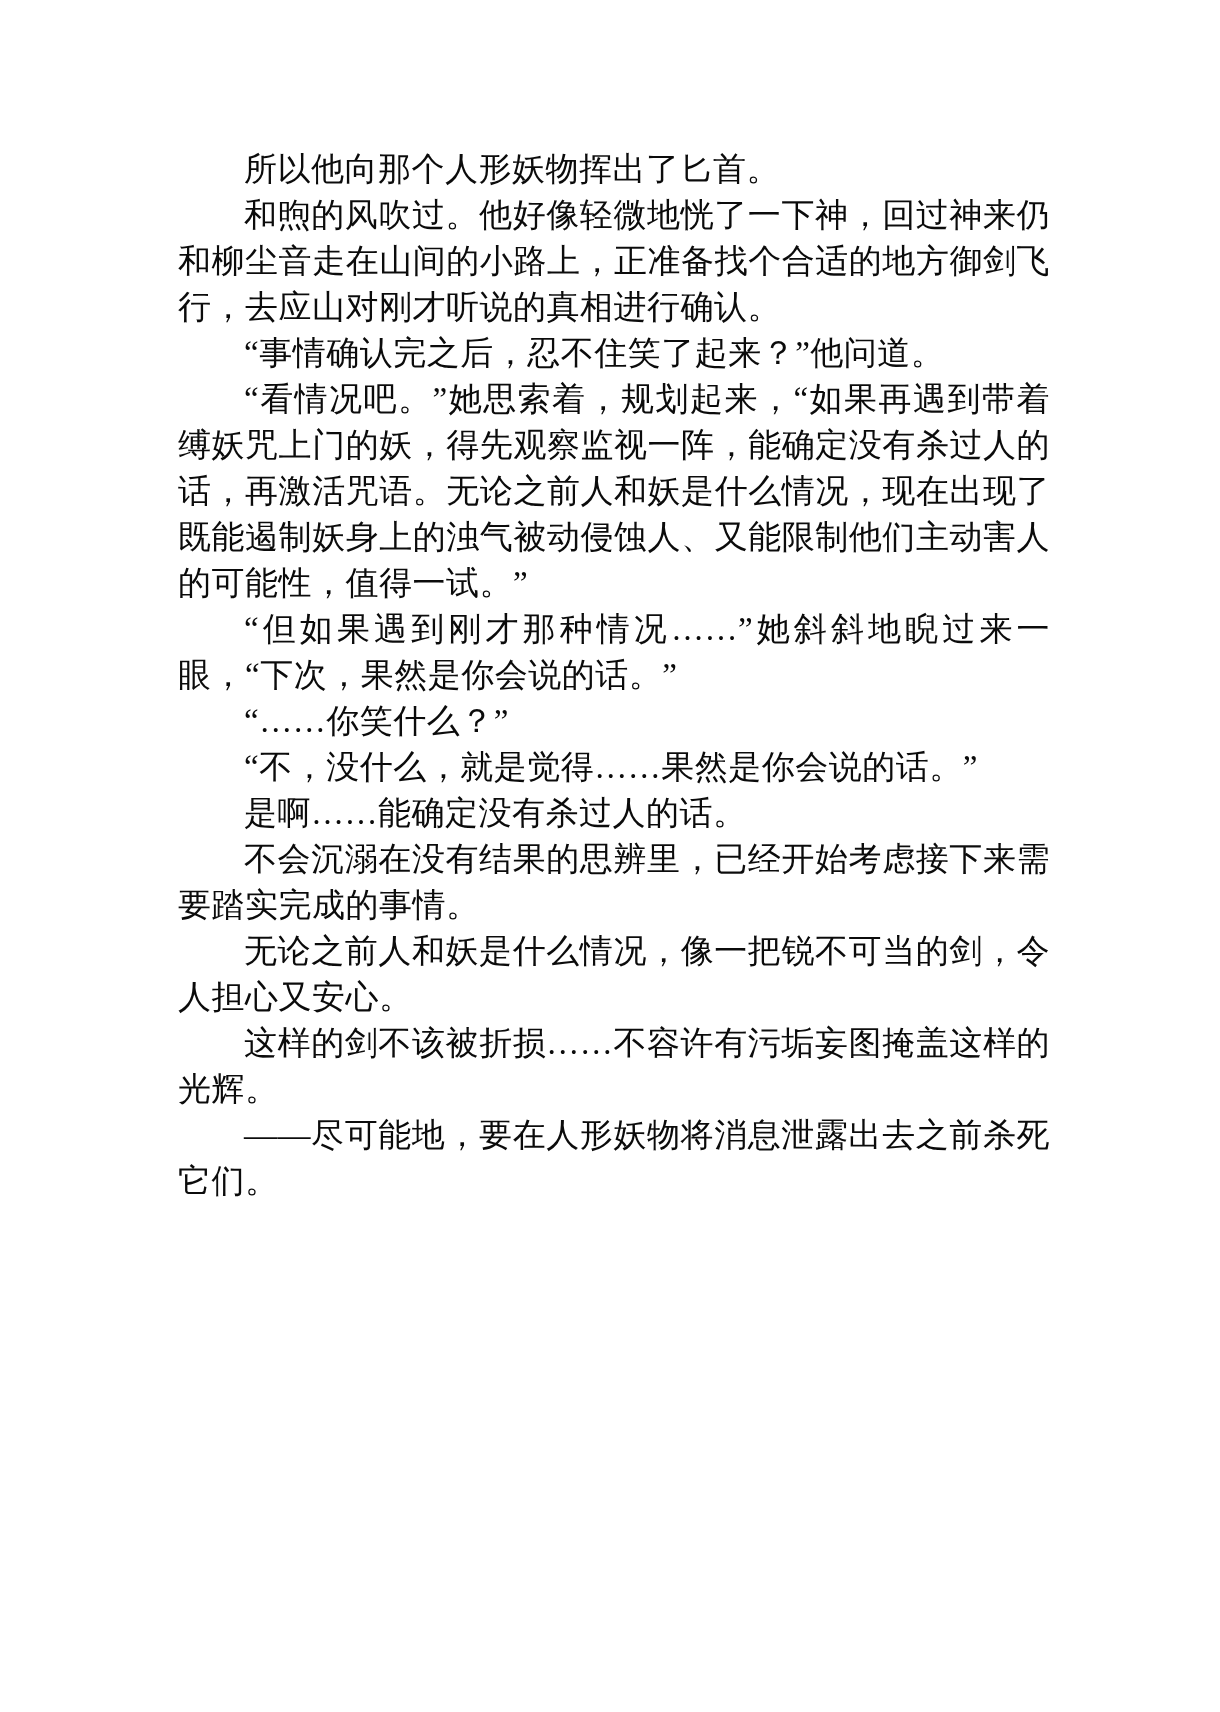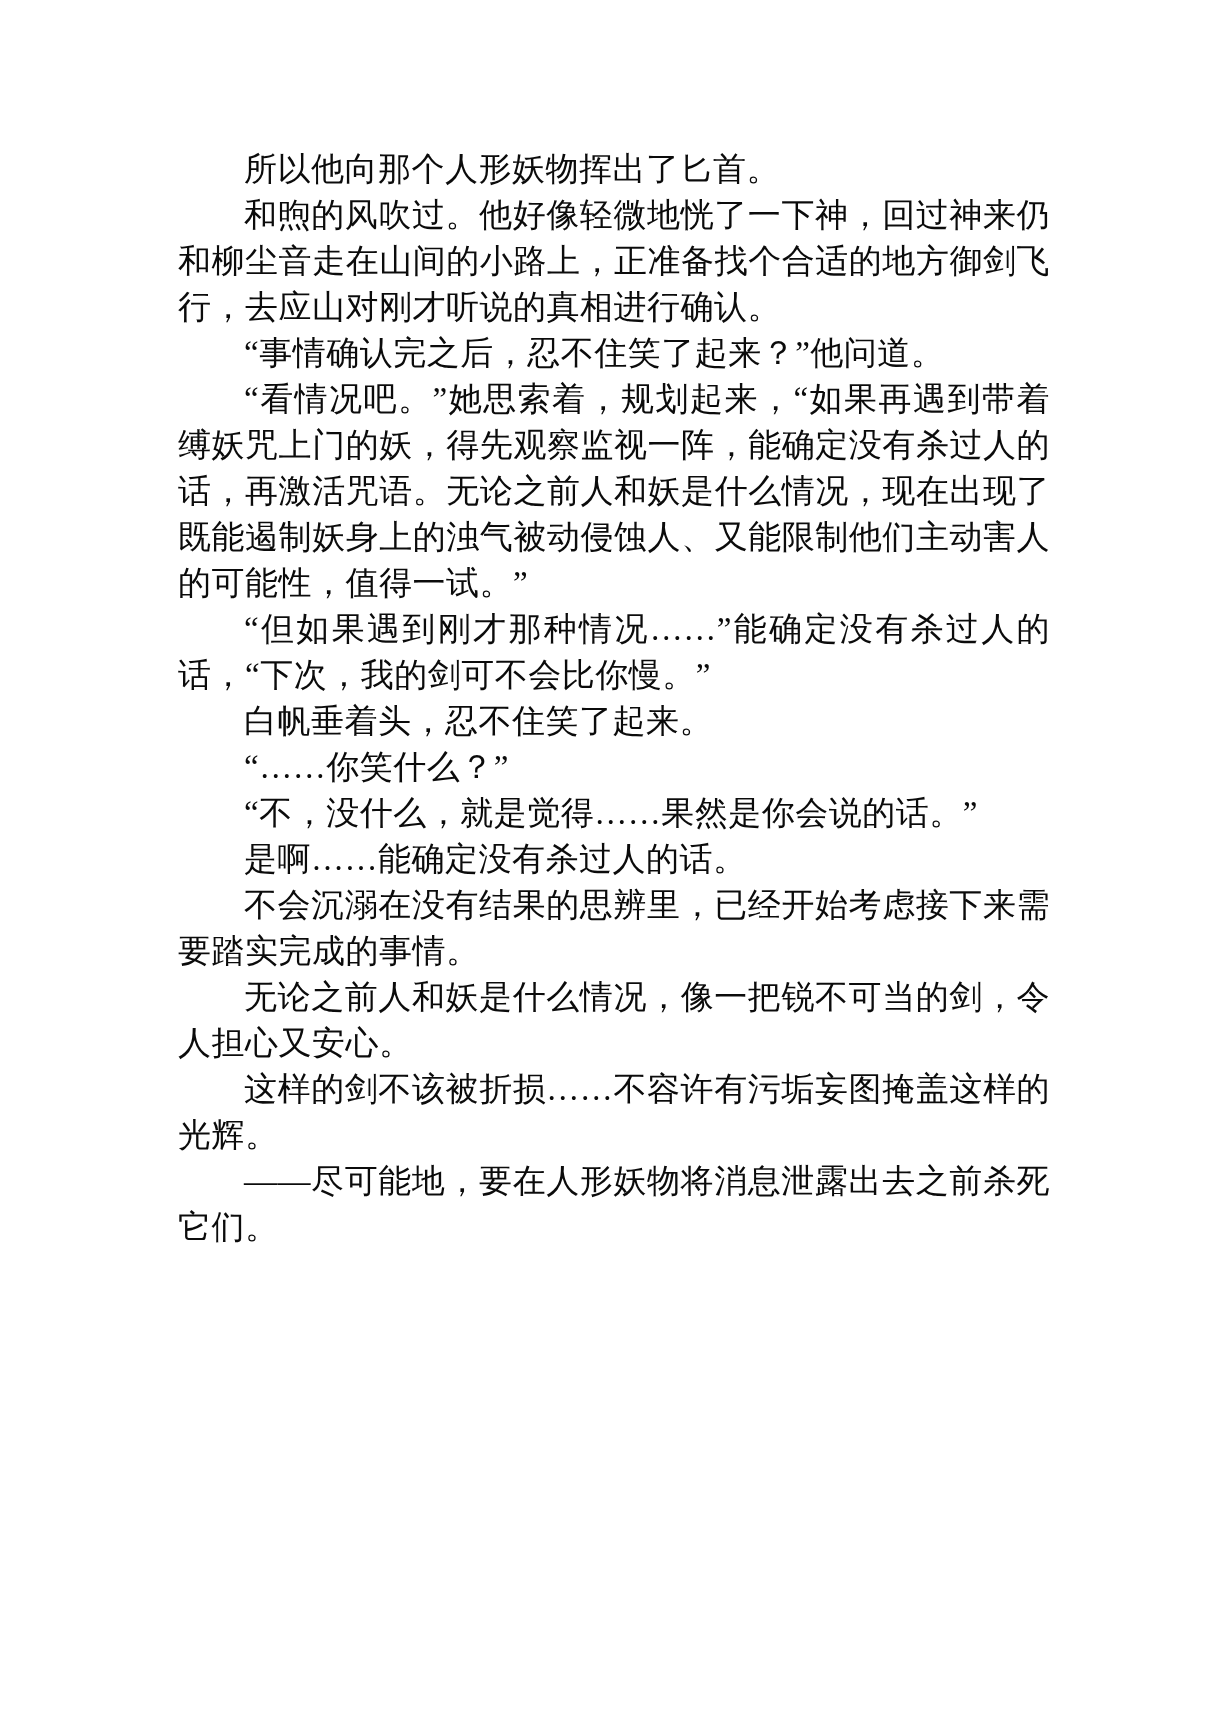--- a/index.html
+++ b/index.html
@@ -35,22 +35,21 @@
 </style>
 </head>
 <body>
 
 <div class="page">
   <div class="text-column">
     <p class="para">所以他向那个人形妖物挥出了匕首。</p>
     <p class="para gap-before">和煦的风吹过。他好像轻微地恍了一下神，回过神来仍和柳尘音走在山间的小路上，正准备找个合适的地方御剑飞行，去应山对刚才听说的真相进行确认。</p>
     <p class="para">“事情确认完之后，忍不住笑了起来？”他问道。</p>
     <p class="para">“看情况吧。”她思索着，规划起来，“如果再遇到带着缚妖咒上门的妖，得先观察监视一阵，能确定没有杀过人的话，再激活咒语。无论之前人和妖是什么情况，现在出现了既能遏制妖身上的浊气被动侵蚀人、又能限制他们主动害人的可能性，值得一试。”</p>
-    <p class="para">“但如果遇到刚才那种情况……”能确定没有杀过人的话，“下次，我的剑可不会比你慢。”</p>
-    <p class="para">白帆垂着头，忍不住笑了起来。</p>
+    <p class="para">“但如果遇到刚才那种情况……”她斜斜地睨过来一眼，“下次，果然是你会说的话。”</p>
     <p class="para">“……你笑什么？”</p>
     <p class="para">“不，没什么，就是觉得……果然是你会说的话。”</p>
     <p class="para gap-before">是啊……能确定没有杀过人的话。</p>
     <p class="para">不会沉溺在没有结果的思辨里，已经开始考虑接下来需要踏实完成的事情。</p>
     <p class="para">无论之前人和妖是什么情况，像一把锐不可当的剑，令人担心又安心。</p>
     <p class="para">这样的剑不该被折损……不容许有污垢妄图掩盖这样的光辉。</p>
     <p class="para">——尽可能地，要在人形妖物将消息泄露出去之前杀死它们。</p>
   </div>
 </div>
 

